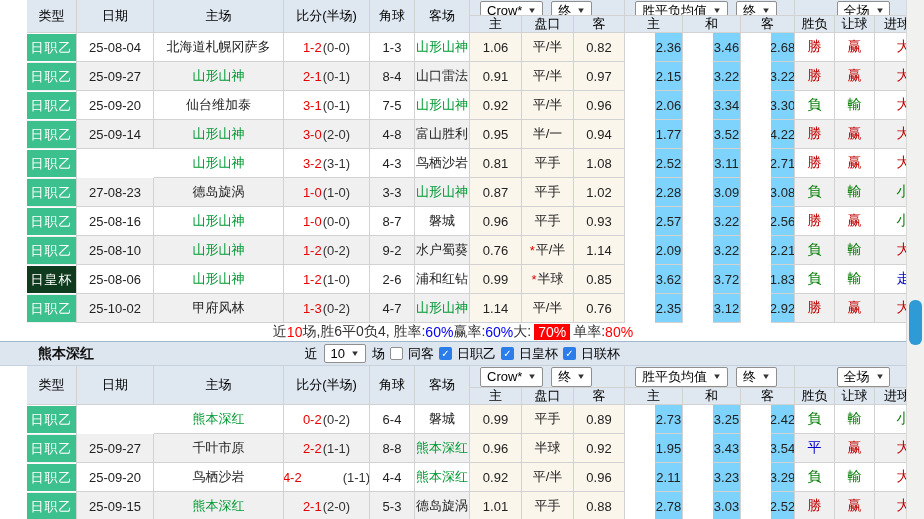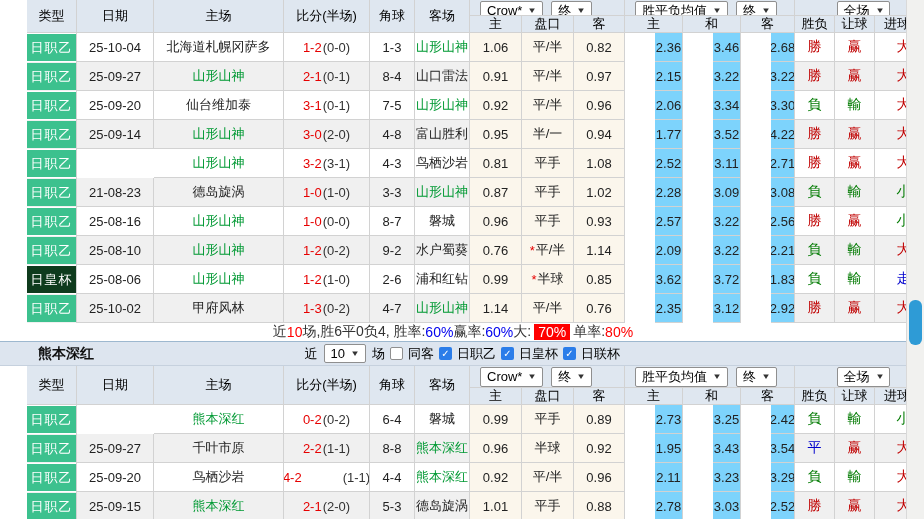--- a/index.html
+++ b/index.html
@@ -108,21 +108,21 @@
         <div class="c hd" style="grid-area: 2 / 9;">客</div>
         <div class="c hd" style="grid-area: 2 / 10;">主</div>
         <div class="c hd" style="grid-area: 2 / 11;">和</div>
         <div class="c hd" style="grid-area: 2 / 12;">客</div>
         <div class="c hd" style="grid-area: 2 / 13;">胜负</div>
         <div class="c hd" style="grid-area: 2 / 14;">让球</div>
         <div class="c hd" style="grid-area: 2 / 15;">进球数</div>
         <div class="c" style="border-bottom: none; grid-area: 3 / 1;">
           <div class="badge green">日职乙</div>
         </div>
-        <div class="c" style="grid-area: 3 / 2;">25-10-04</div>
+        <div class="c" style="grid-area: 3 / 2;">25-08-04</div>
         <div class="c" style="grid-area: 3 / 3;">北海道札幌冈萨多</div>
         <div class="c" style="grid-area: 3 / 4;">
           <span class="scorered">1-2</span>
           <span class="half">(0-0)</span>
         </div>
         <div class="c" style="grid-area: 3 / 5;">1-3</div>
         <div class="c teamgreen" style="grid-area: 3 / 6;">山形山神</div>
         <div class="c crowbg" style="grid-area: 3 / 7;">1.06</div>
         <div class="c crowbg" style="grid-area: 3 / 8;">平/半</div>
         <div class="c crowbg" style="grid-area: 3 / 9;">0.82</div>
@@ -207,21 +207,21 @@
         <div class="c crowbg" style="grid-area: 7 / 9;">1.08</div>
         <div class="c avgbg" style="grid-area: 7 / 10;">2.52</div>
         <div class="c avgbg" style="grid-area: 7 / 11;">3.11</div>
         <div class="c avgbg" style="grid-area: 7 / 12;">2.71</div>
         <div class="c bignum winred" style="grid-area: 7 / 13;">勝</div>
         <div class="c bignum winred" style="grid-area: 7 / 14;">赢</div>
         <div class="c bignum winred" style="grid-area: 7 / 15;">大</div>
         <div class="c stripe" style="border-bottom: none; grid-area: 8 / 1;">
           <div class="badge green">日职乙</div>
         </div>
-        <div class="c stripe" style="grid-area: 8 / 2;">21-08-23</div>
+        <div class="c stripe" style="grid-area: 8 / 2;">27-08-23</div>
         <div class="c stripe" style="grid-area: 8 / 3;">德岛旋涡</div>
         <div class="c stripe" style="grid-area: 8 / 4;">
           <span class="scorered">1-0</span>
           <span class="half">(1-0)</span>
         </div>
         <div class="c stripe" style="grid-area: 8 / 5;">3-3</div>
         <div class="c stripe teamgreen" style="grid-area: 8 / 6;">山形山神</div>
         <div class="c crowbg" style="grid-area: 8 / 7;">0.87</div>
         <div class="c crowbg" style="grid-area: 8 / 8;">平手</div>
         <div class="c crowbg" style="grid-area: 8 / 9;">1.02</div>

